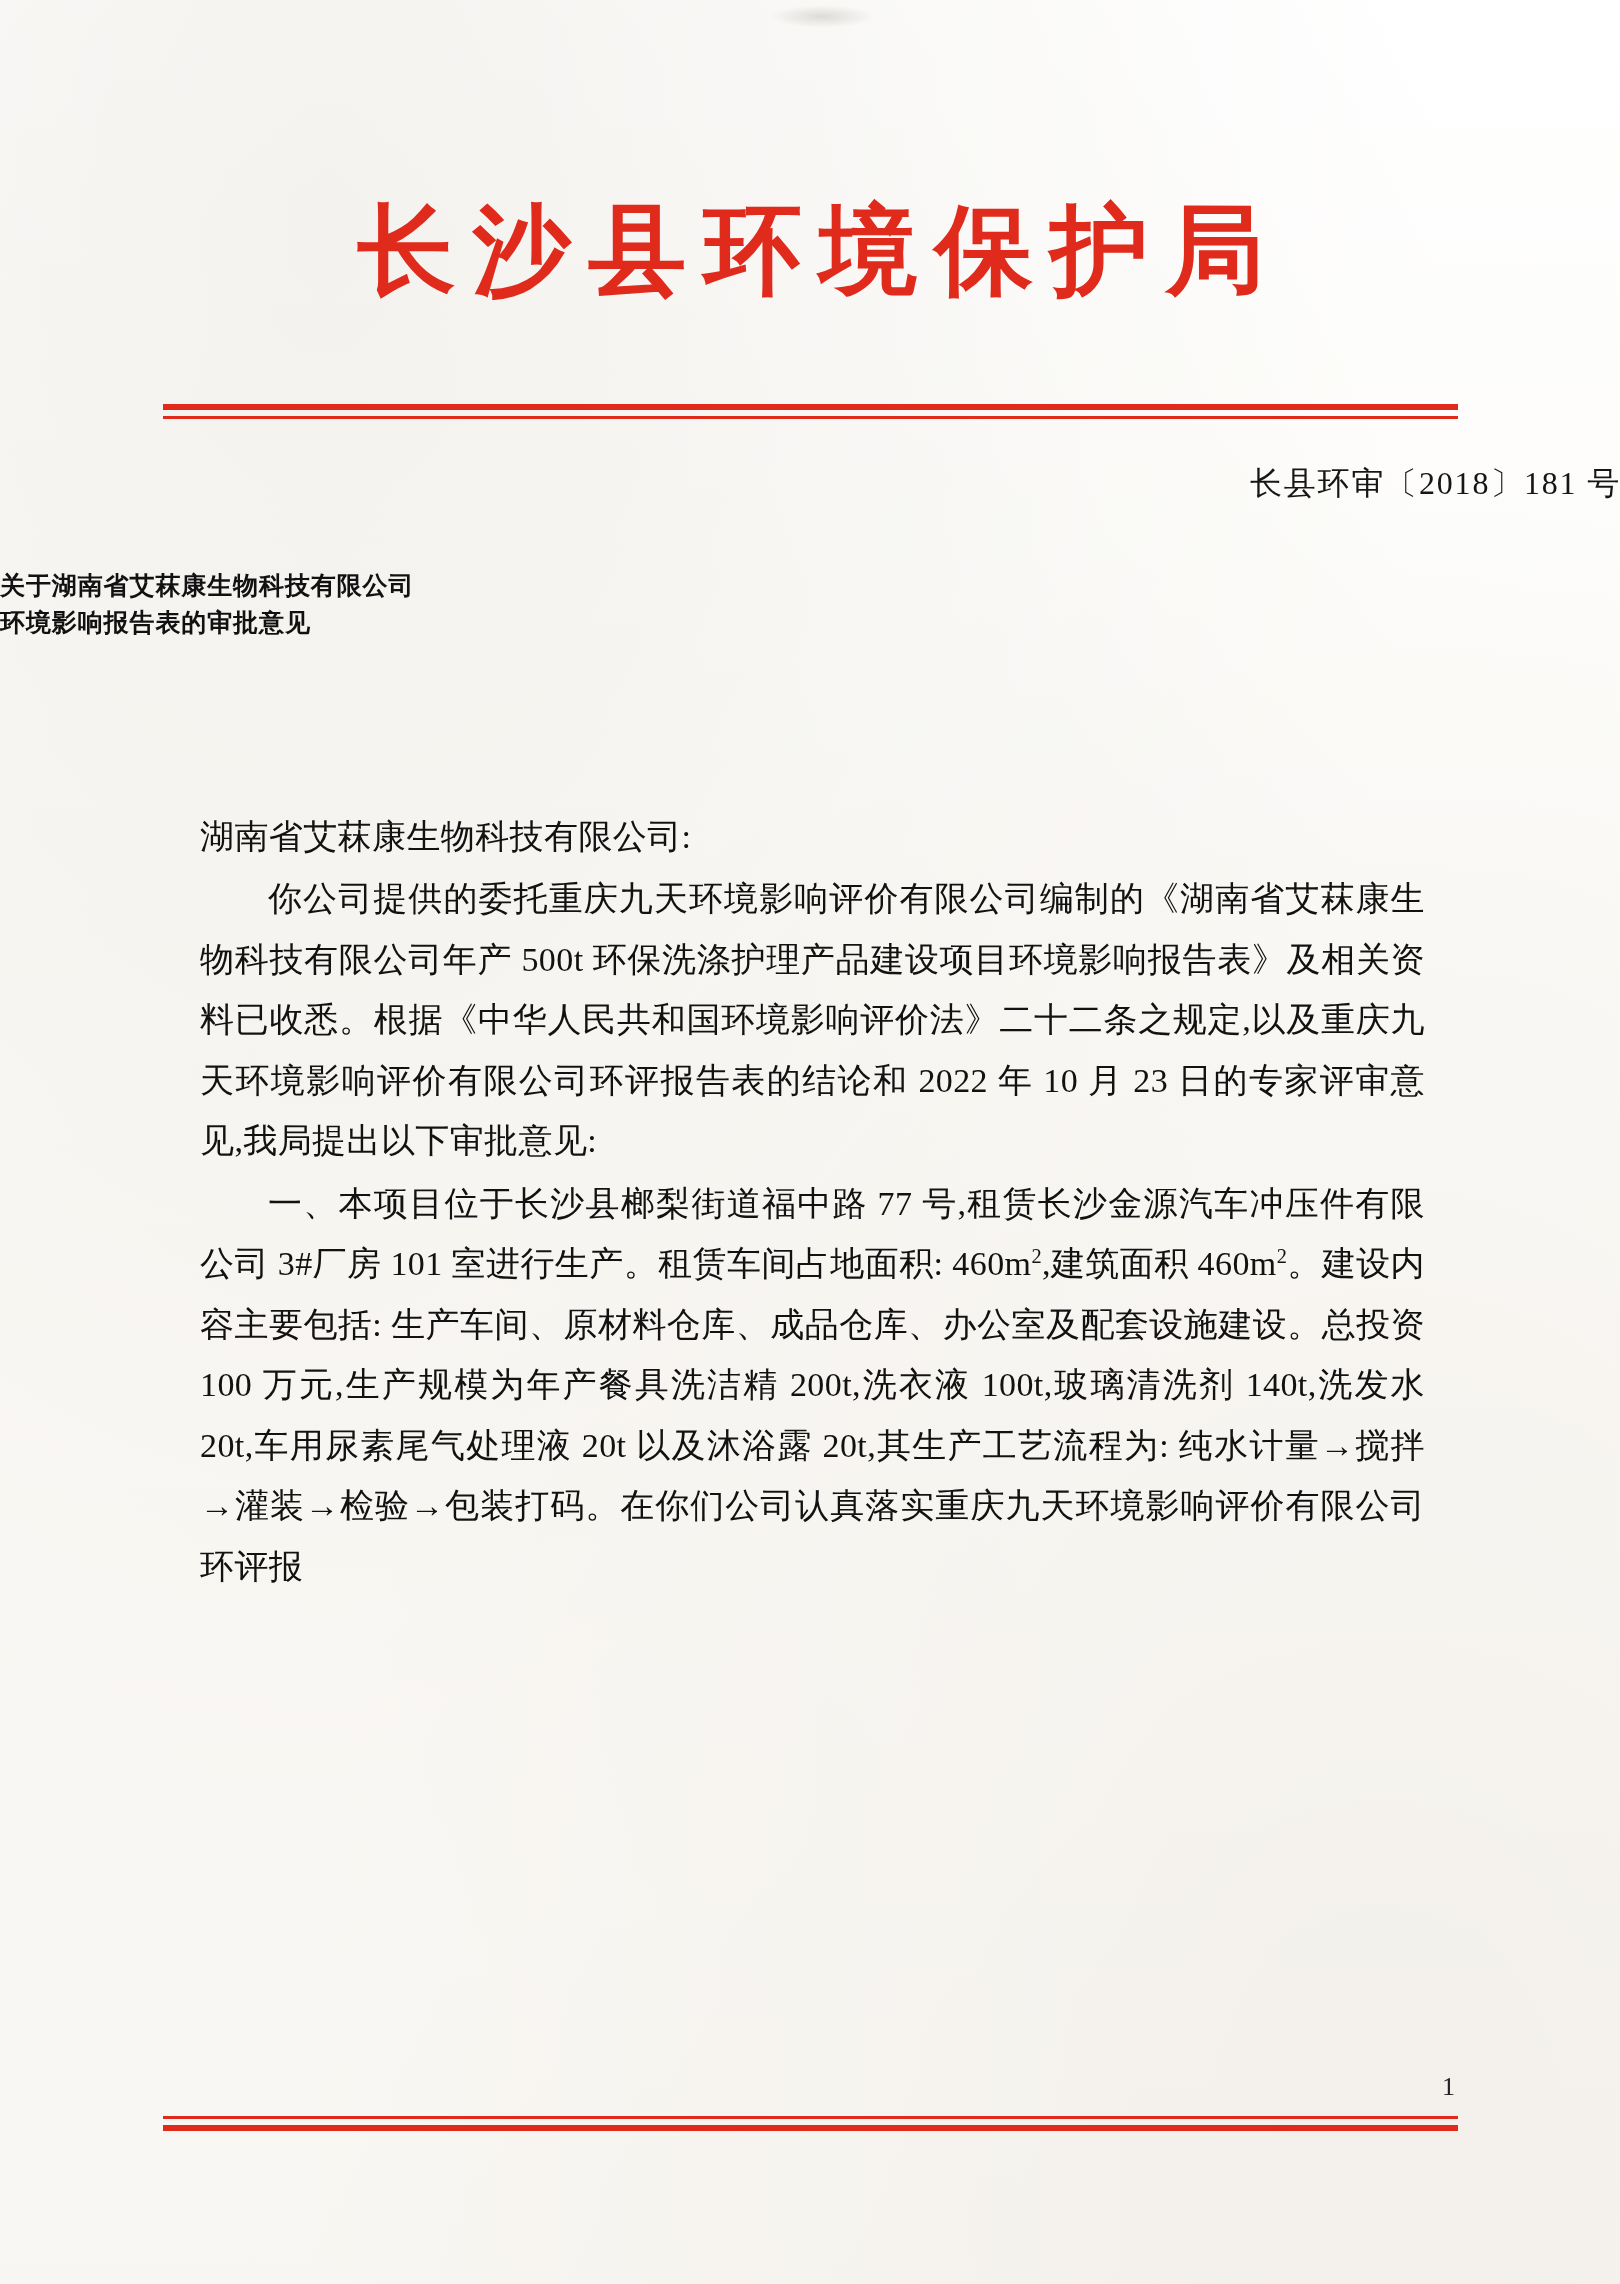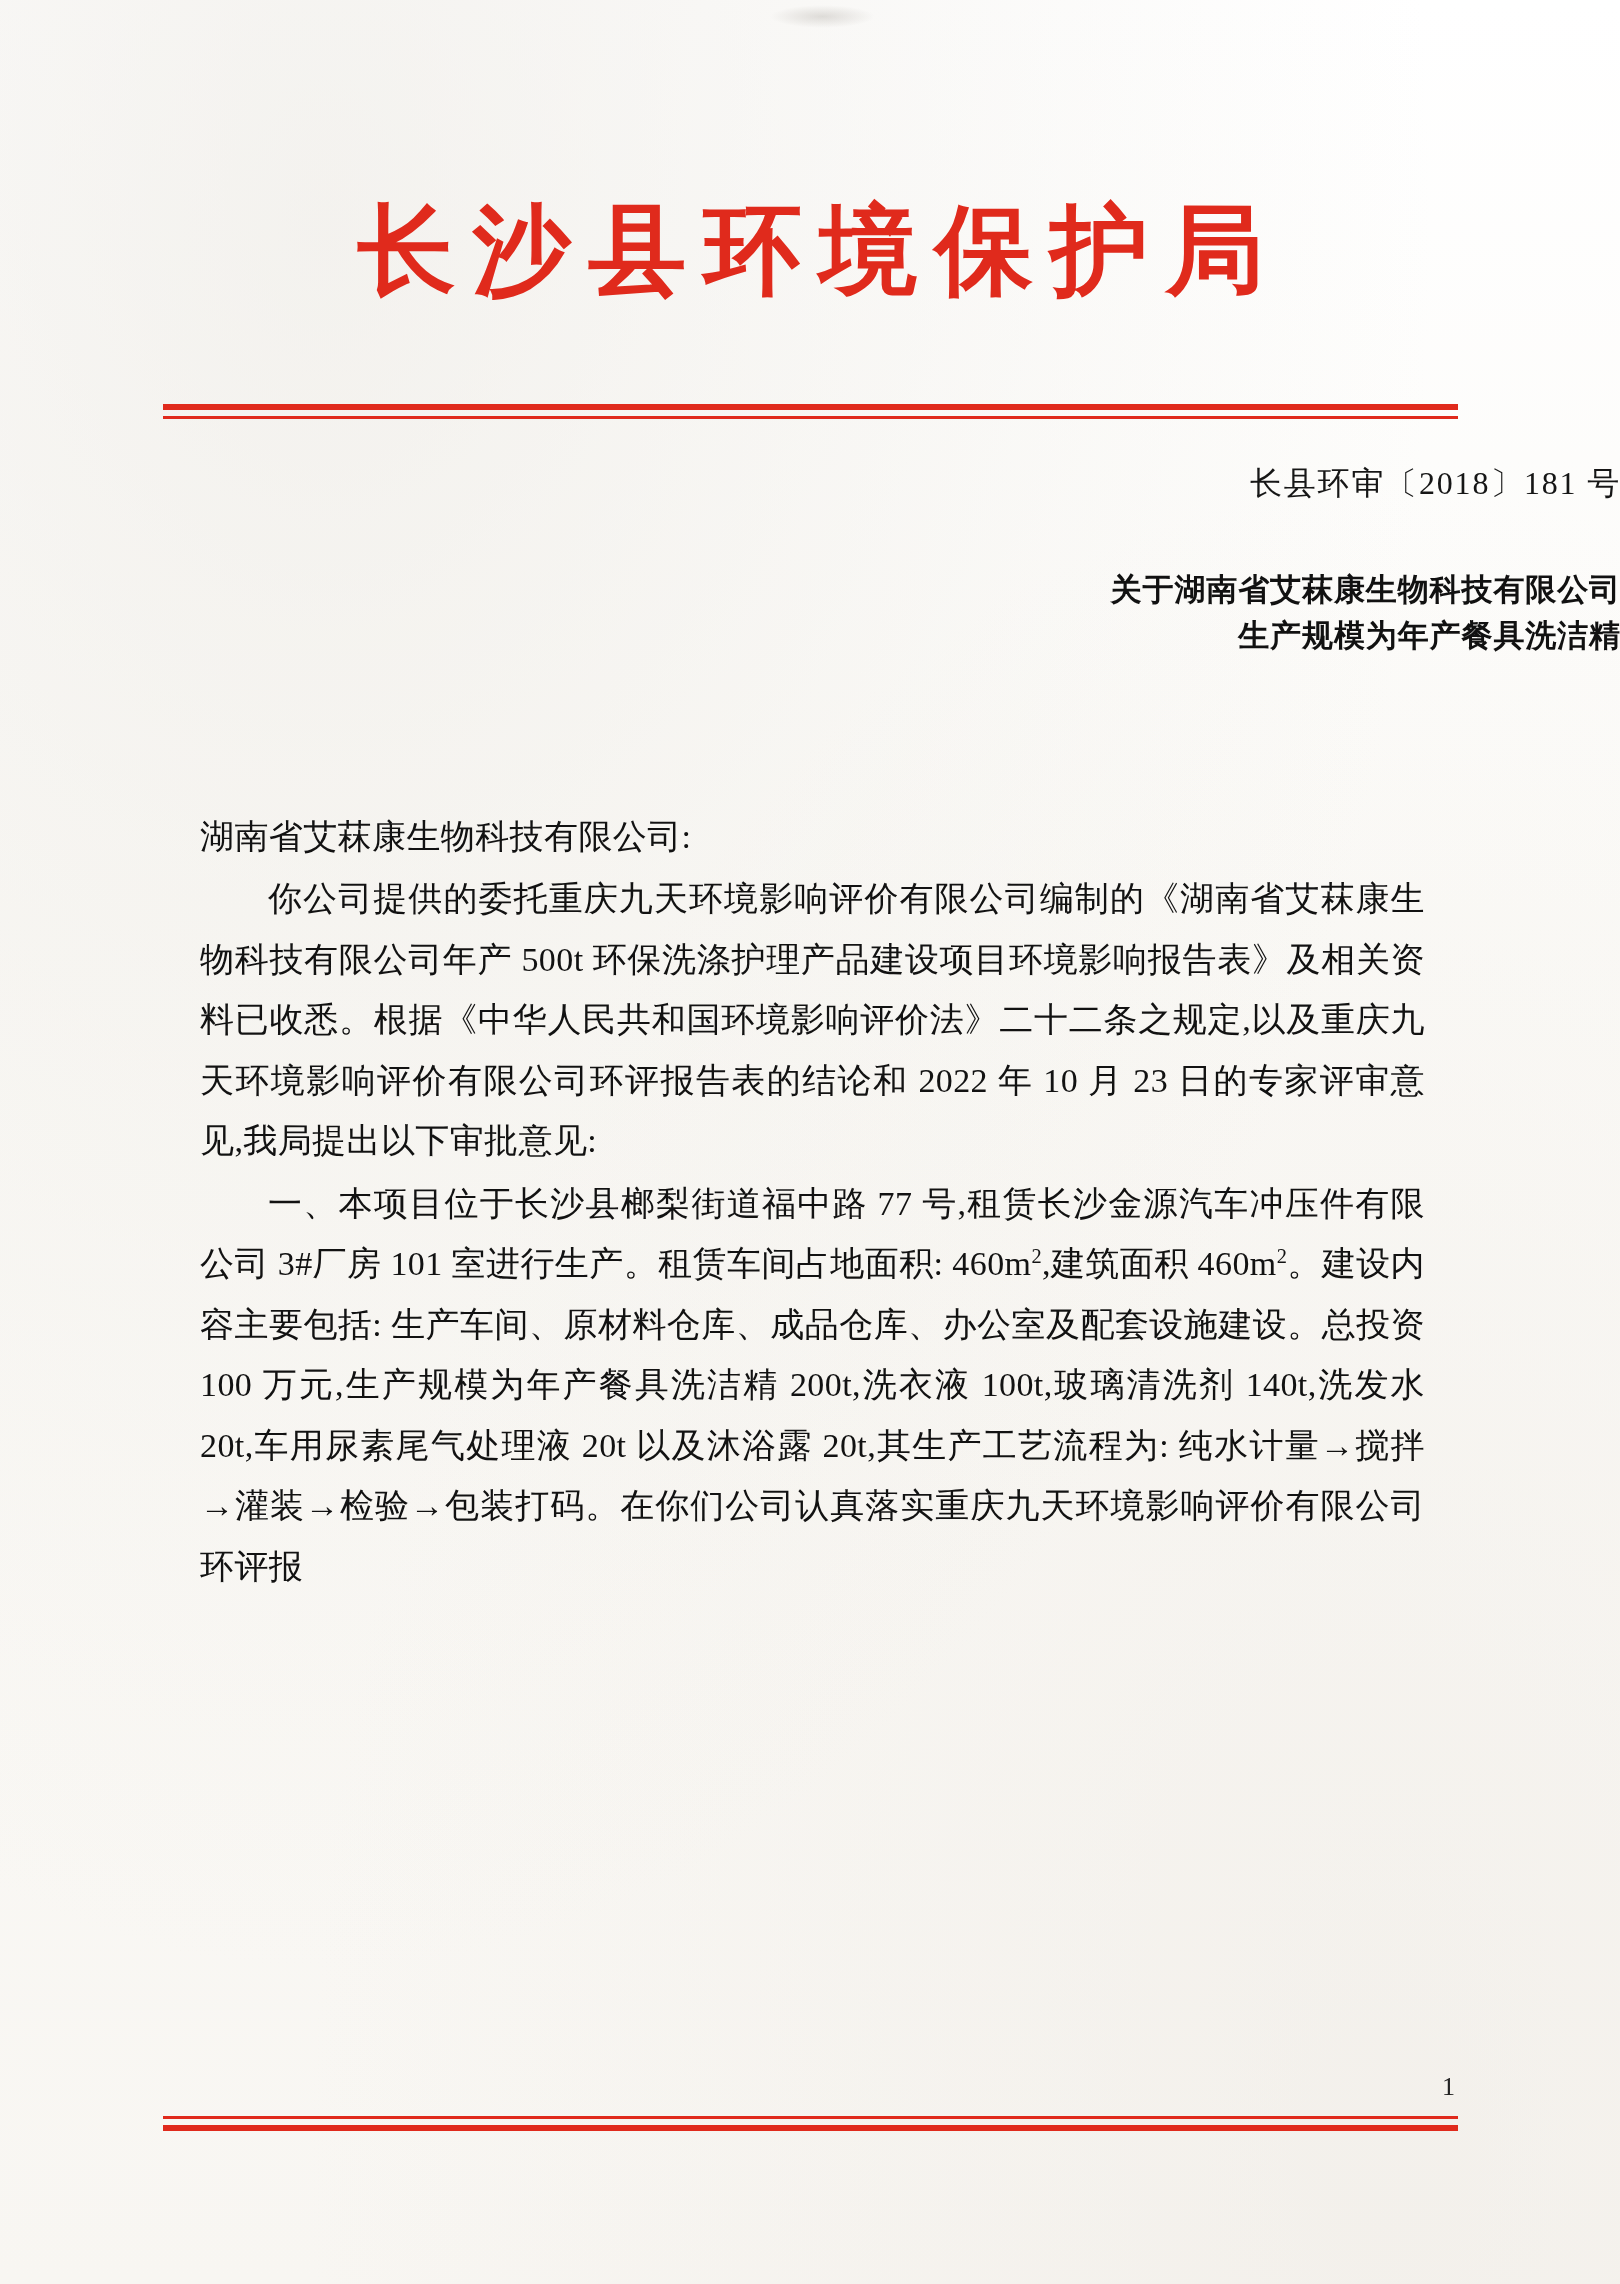--- a/index.html
+++ b/index.html
@@ -101,23 +101,23 @@
     letter-spacing: 1.8px;
     color: #161616;
   }
 
   
   .title-block {
     position: absolute;
     top: 567px;
     left: 0;
     width: 1621px;
-    text-align: right;
+    text-align: left;
     font-weight: bold;
-    font-size: 31px;
+    font-size: 25px;
     line-height: 1.48;
     color: #111;
     letter-spacing: 0.9px;
   }
 
   
   .body-block {
     position: absolute;
     top: 807px;
     left: 200px;
@@ -164,21 +164,21 @@
     <div class="rule-double rule-top">
       <div class="thick"></div>
       <div class="gap"></div>
       <div class="thin"></div>
     </div>
 
     <div class="doc-number">长县环审〔2018〕181 号</div>
 
     <div class="title-block">
       <div>关于湖南省艾菻康生物科技有限公司</div>
-      <div>生产规模为年产餐具洗洁精</div>
+      <div>环境影响报告表的审批意见</div>
     </div>
 
     <div class="body-block">
       <p class="para">湖南省艾菻康生物科技有限公司:</p>
       <p class="para indent2">你公司提供的委托重庆九天环境影响评价有限公司编制的《湖南省艾菻康生物科技有限公司年产 500t 环保洗涤护理产品建设项目环境影响报告表》及相关资料已收悉。根据《中华人民共和国环境影响评价法》二十二条之规定,以及重庆九天环境影响评价有限公司环评报告表的结论和 2022 年 10 月 23 日的专家评审意见,我局提出以下审批意见:</p>
       <p class="para indent2">一、本项目位于长沙县榔梨街道福中路 77 号,租赁长沙金源汽车冲压件有限公司 3#厂房 101 室进行生产。租赁车间占地面积: 460m<sup>2</sup>,建筑面积 460m<sup>2</sup>。建设内容主要包括: 生产车间、原材料仓库、成品仓库、办公室及配套设施建设。总投资 100 万元,生产规模为年产餐具洗洁精 200t,洗衣液 100t,玻璃清洗剂 140t,洗发水 20t,车用尿素尾气处理液 20t 以及沐浴露 20t,其生产工艺流程为: 纯水计量→搅拌→灌装→检验→包装打码。在你们公司认真落实重庆九天环境影响评价有限公司环评报</p>
     </div>
 
     <div class="page-number">1</div>
 

